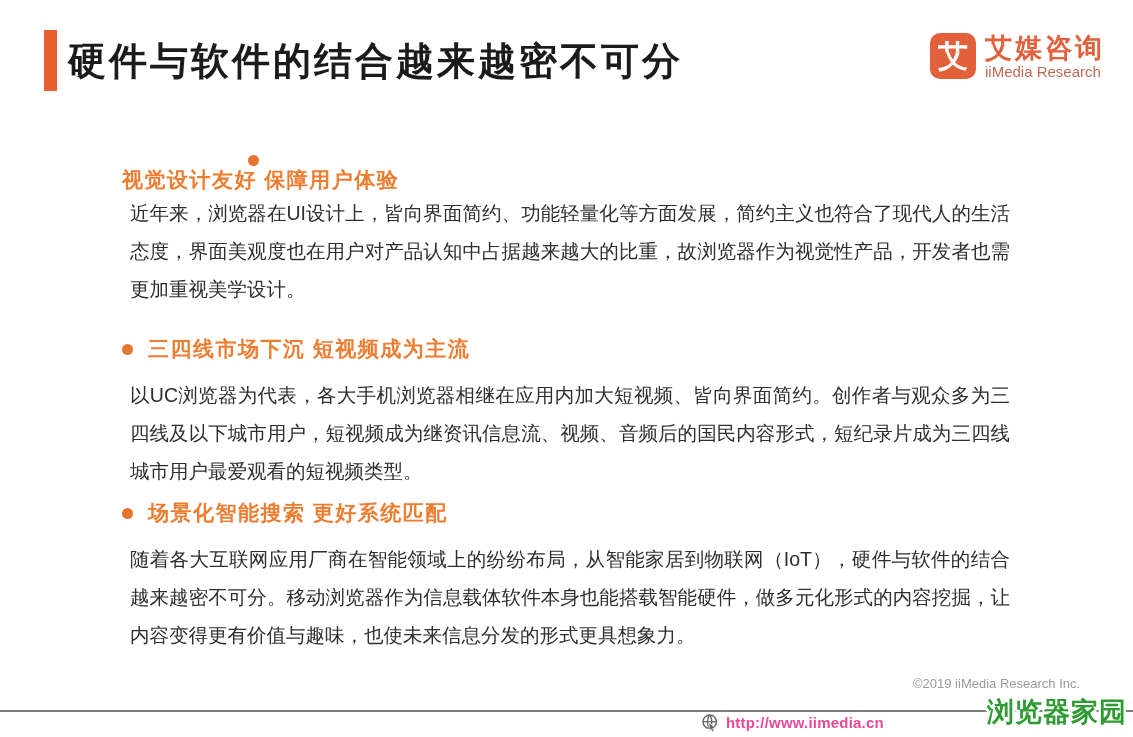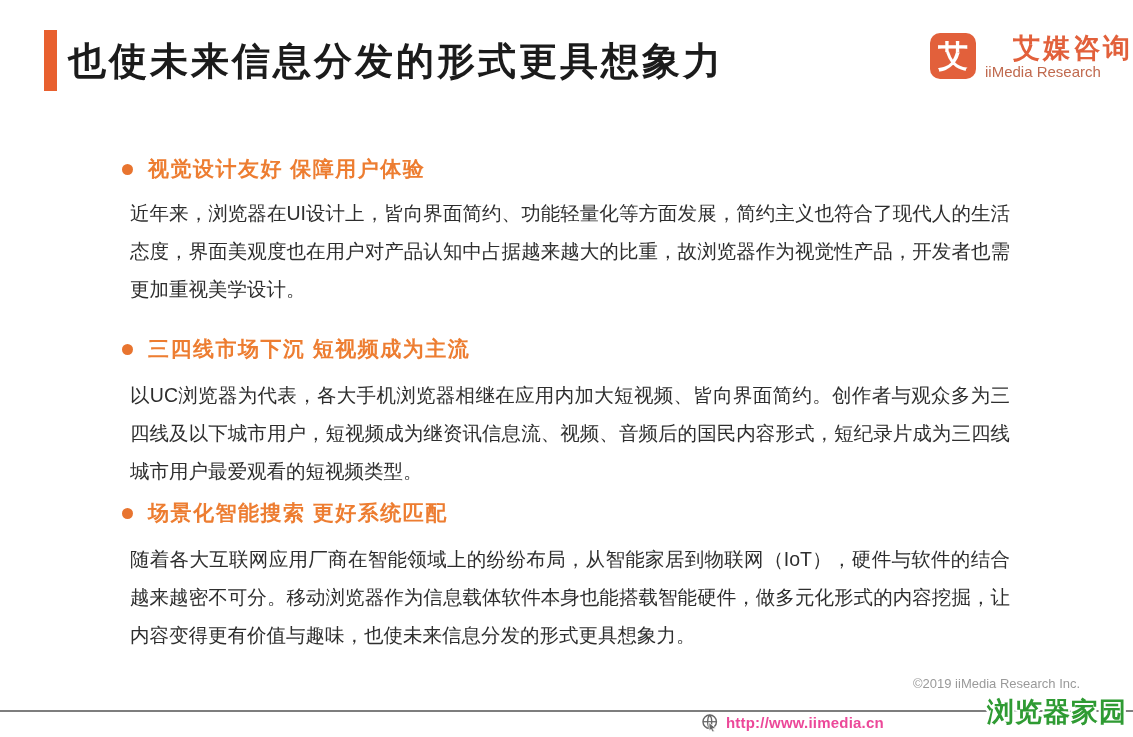--- a/index.html
+++ b/index.html
@@ -31,21 +31,21 @@
     width:46px; height:46px;
     background:#E2603B; border-radius:10px;
     display:flex; align-items:center; justify-content:center;
   }
   .logo-symbol {
     color:#ffffff; font-size:30px; font-weight:bold; line-height:1;
   }
   .logo-text { margin-left:9px; }
   .logo-cn {
     font-size:27px; font-weight:bold; color:#E2603B;
-    letter-spacing:3px; line-height:30px; white-space:nowrap;margin-left:28px;
+    letter-spacing:3px; line-height:30px; white-space:nowrap;
   }
   .logo-en {
     font-size:15px; color:#C06A4F; line-height:17px; white-space:nowrap;
   }
 
   
   .section-heading {
     position:absolute; left:122px;
     display:flex; align-items:center;
     white-space:nowrap;
@@ -56,21 +56,21 @@
   }
   .heading-text {
     font-size:21px; font-weight:bold;
     color:#ED7D31; letter-spacing:1.5px;
   }
   .section-body {
     position:absolute; left:130px; width:880px;
     font-size:19.5px; line-height:38px;
     color:#2e2e2e; text-align:justify;
   }
-  #heading-1 { top:155px; }
+  #heading-1 { top:155px;flex-direction:column; }
   #body-1    { top:194px; }
   #heading-2 { top:335px; }
   #body-2    { top:376px; }
   #heading-3 { top:499px; }
   #body-3    { top:540px; }
 
   
   .footer-rule {
     position:absolute; left:0; top:710px;
     width:1133px; height:2px; background:#7e7e7e;
@@ -96,21 +96,21 @@
       -2px -2px 0 #fff, 2px -2px 0 #fff,
       -2px  2px 0 #fff, 2px  2px 0 #fff,
       -2px  0   0 #fff, 2px  0   0 #fff,
        0   -2px 0 #fff, 0    2px 0 #fff;
   }
 </style>
 </head>
 <body>
 
 <div class="title-bar"></div>
-<h1 class="page-title">也使未来信息分发的形式更具想象力</h1>
+<h1 class="page-title">硬件与软件的结合越来越密不可分</h1>
 
 <div class="logo">
   <div class="logo-box">
     <span class="logo-symbol">艾</span>
   </div>
   <div class="logo-text">
     <div class="logo-cn">艾媒咨询</div>
     <div class="logo-en">iiMedia Research</div>
   </div>
 </div>

